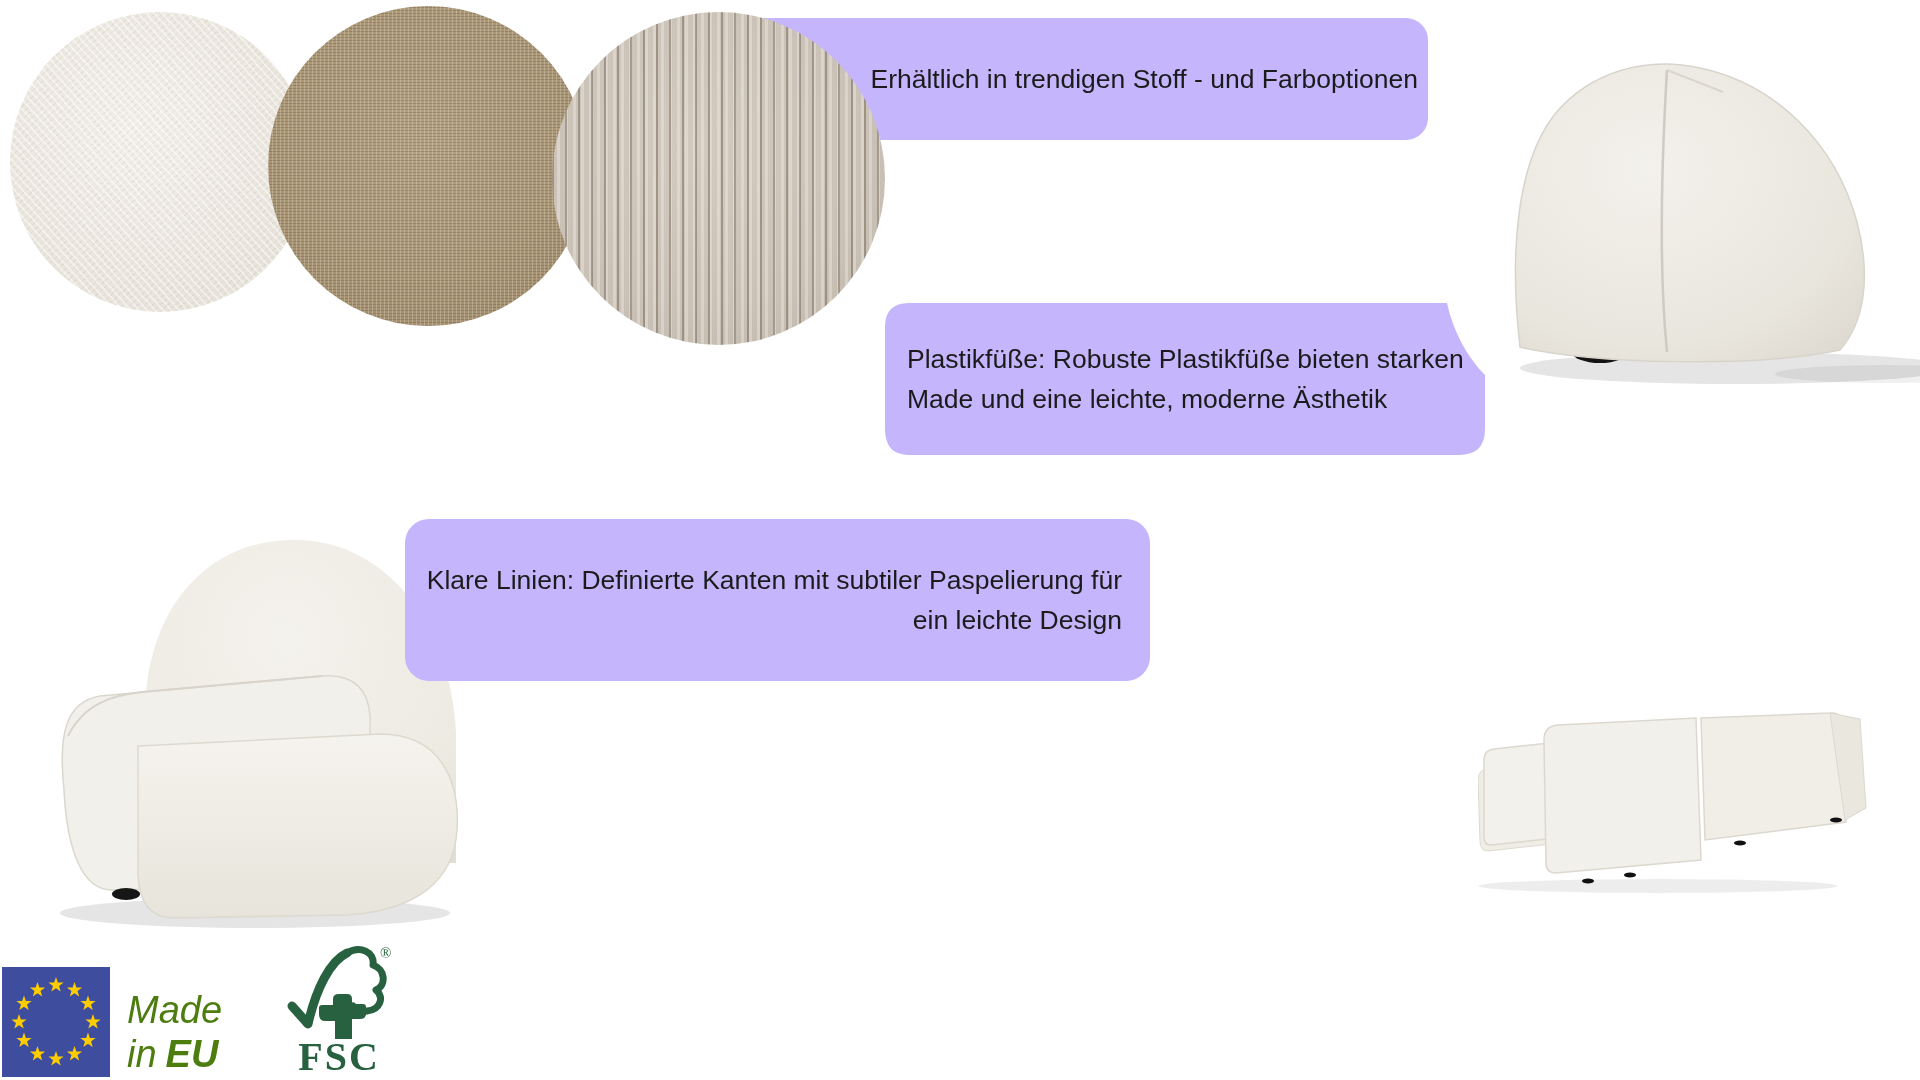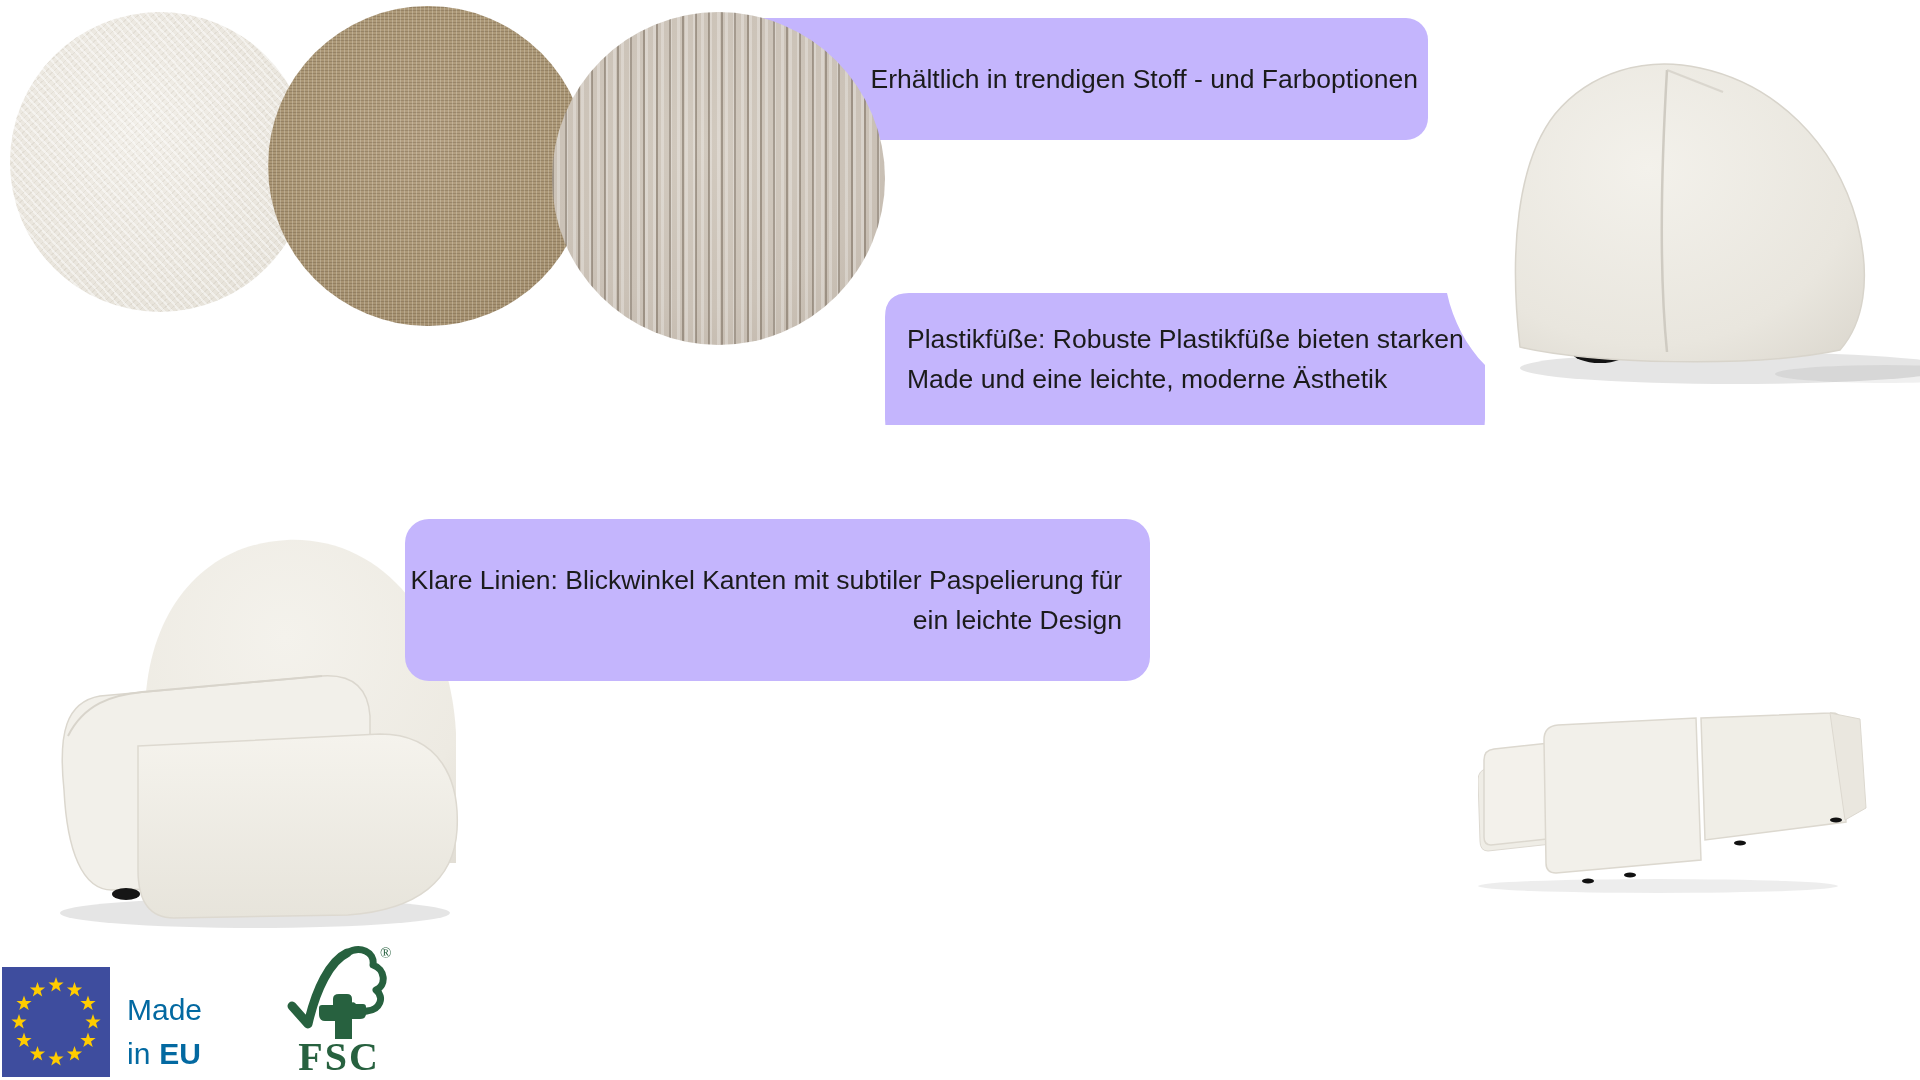--- a/index.html
+++ b/index.html
@@ -35,21 +35,21 @@
     position:absolute;background:#c4b5fd;z-index:2;
     font-size:26.5px;line-height:40px;color:#1b1b1b;
     display:flex;flex-direction:column;justify-content:center;
   }
   .callout .ln{white-space:nowrap;}
   .callout-top{
     left:708px;top:18px;width:720px;height:122px;border-radius:22px;
     align-items:flex-end;padding-right:10px;box-sizing:border-box;
   }
   .callout-plastic{
-    left:885px;top:293px;width:600px;height:132px;
+    left:885px;top:303px;width:600px;height:152px;
     clip-path:path("M 24 0 L 562 0 C 568 28 582 54 600 72 L 600 126 Q 600 152 574 152 L 24 152 Q 0 152 0 126 L 0 24 Q 0 0 24 0 Z");
     padding-left:22px;box-sizing:border-box;align-items:flex-start;
   }
   .callout-lines{
     left:405px;top:519px;width:745px;height:162px;border-radius:24px;
     padding-right:28px;box-sizing:border-box;align-items:flex-end;
   }
   .callout-back{
     left:808px;top:855px;width:672px;height:148px;
     clip-path:path("M 24 0 L 648 0 C 654 26 664 50 672 62 L 672 122 Q 672 148 646 148 L 24 148 Q 0 148 0 122 L 0 24 Q 0 0 24 0 Z");
@@ -57,21 +57,21 @@
   }
   
   .render{position:absolute;z-index:1;}
   .render-armrest{left:1495px;top:52px;}
   .render-module{left:50px;top:528px;}
   .render-sofa{left:1478px;top:710px;}
   
   .eu-flag{position:absolute;left:2px;top:967px;z-index:2;}
   .made-in{
     position:absolute;left:127px;top:988px;z-index:2;
-    font-size:30px;line-height:44px;color:#0369a1;font-weight:500;
+    font-size:38px;line-height:44px;color:#4d7c0f;font-weight:500;font-style:italic;
   }
   .made-in .bold{font-weight:800;}
   .made-in .pre{margin-right:9px;}
   .fsc{position:absolute;left:280px;top:944px;z-index:2;}
 </style>
 </head>
 <body>
 
 <div class="canvas">
 
@@ -82,21 +82,21 @@
   <div class="callout callout-top">
     <span class="ln">Erhältlich in trendigen Stoff - und Farboptionen</span>
   </div>
 
   <div class="callout callout-plastic">
     <span class="ln">Plastikfüße: Robuste Plastikfüße bieten starken</span>
     <span class="ln">Made und eine leichte, moderne Ästhetik</span>
   </div>
 
   <div class="callout callout-lines">
-    <span class="ln">Klare Linien: Blickwinkel Kanten mit subtiler Paspelierung für</span>
+    <span class="ln">Klare Linien: Definierte Kanten mit subtiler Paspelierung für</span>
     <span class="ln">ein leichte Design</span>
   </div>
 
 
   <div class="render render-armrest">
     <svg width="425" height="350" viewBox="0 0 425 350">
       <defs>
         <radialGradient id="armGrad" cx="38%" cy="35%" r="85%">
           <stop offset="0%" stop-color="#F3F1EB"></stop>
           <stop offset="70%" stop-color="#E9E6DE"></stop>

